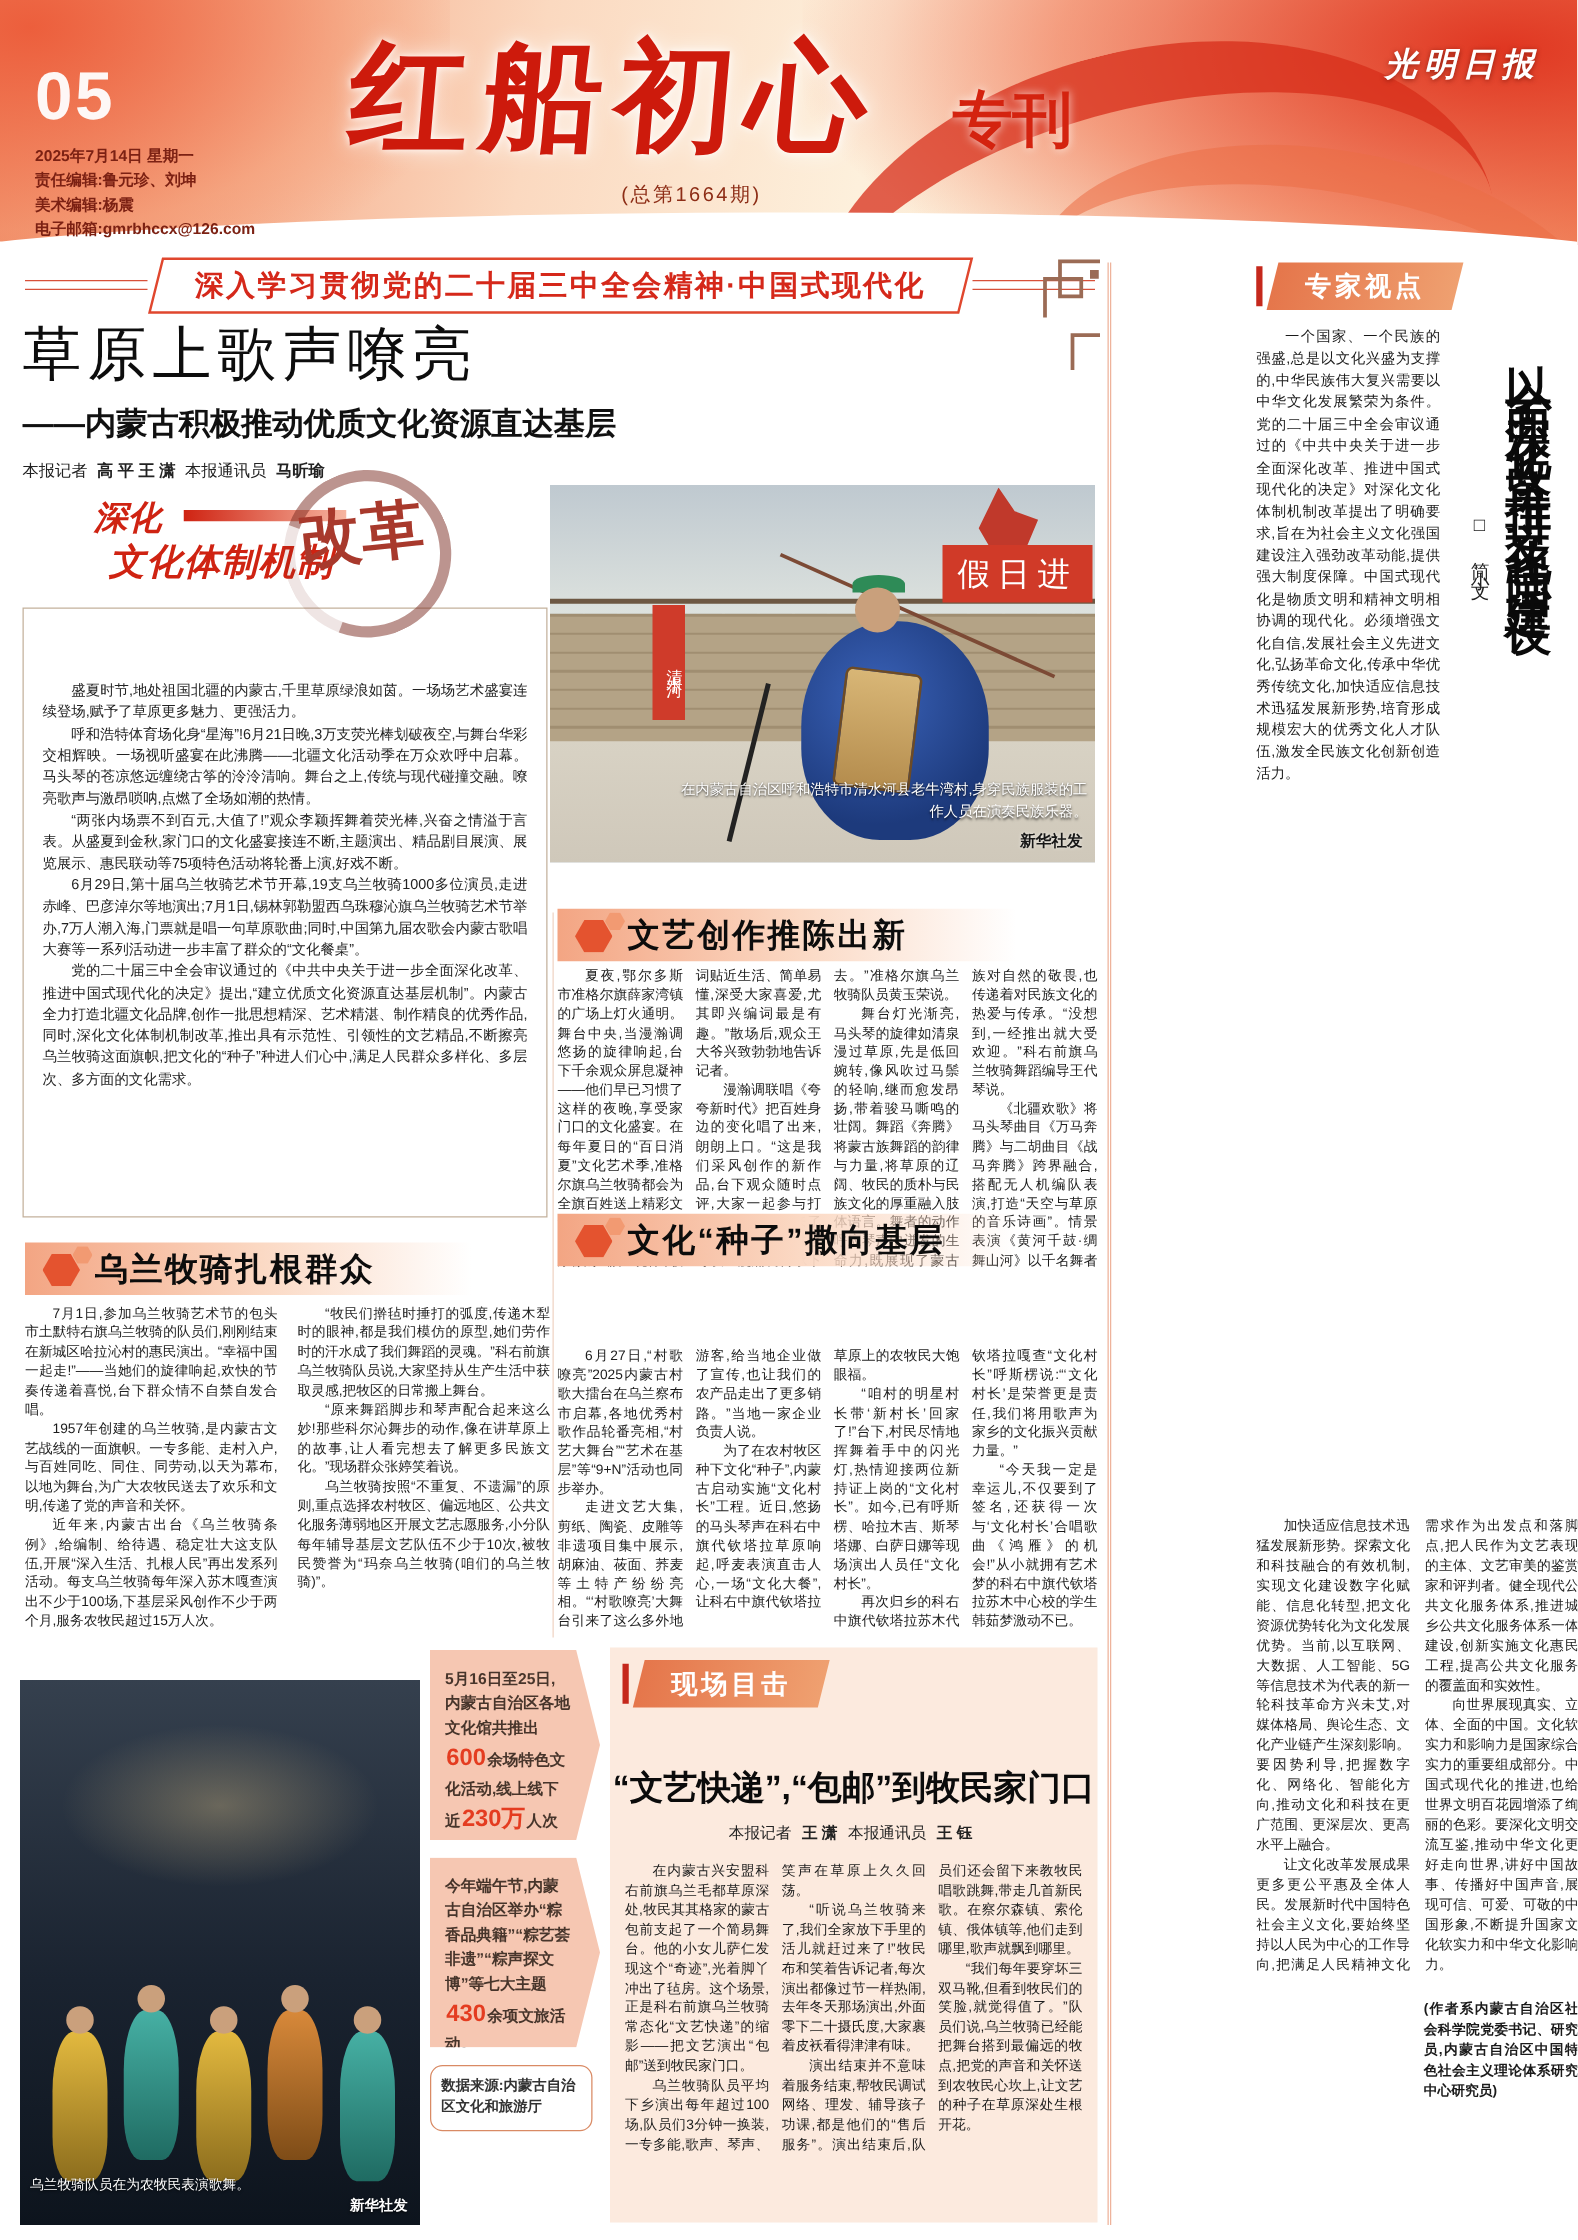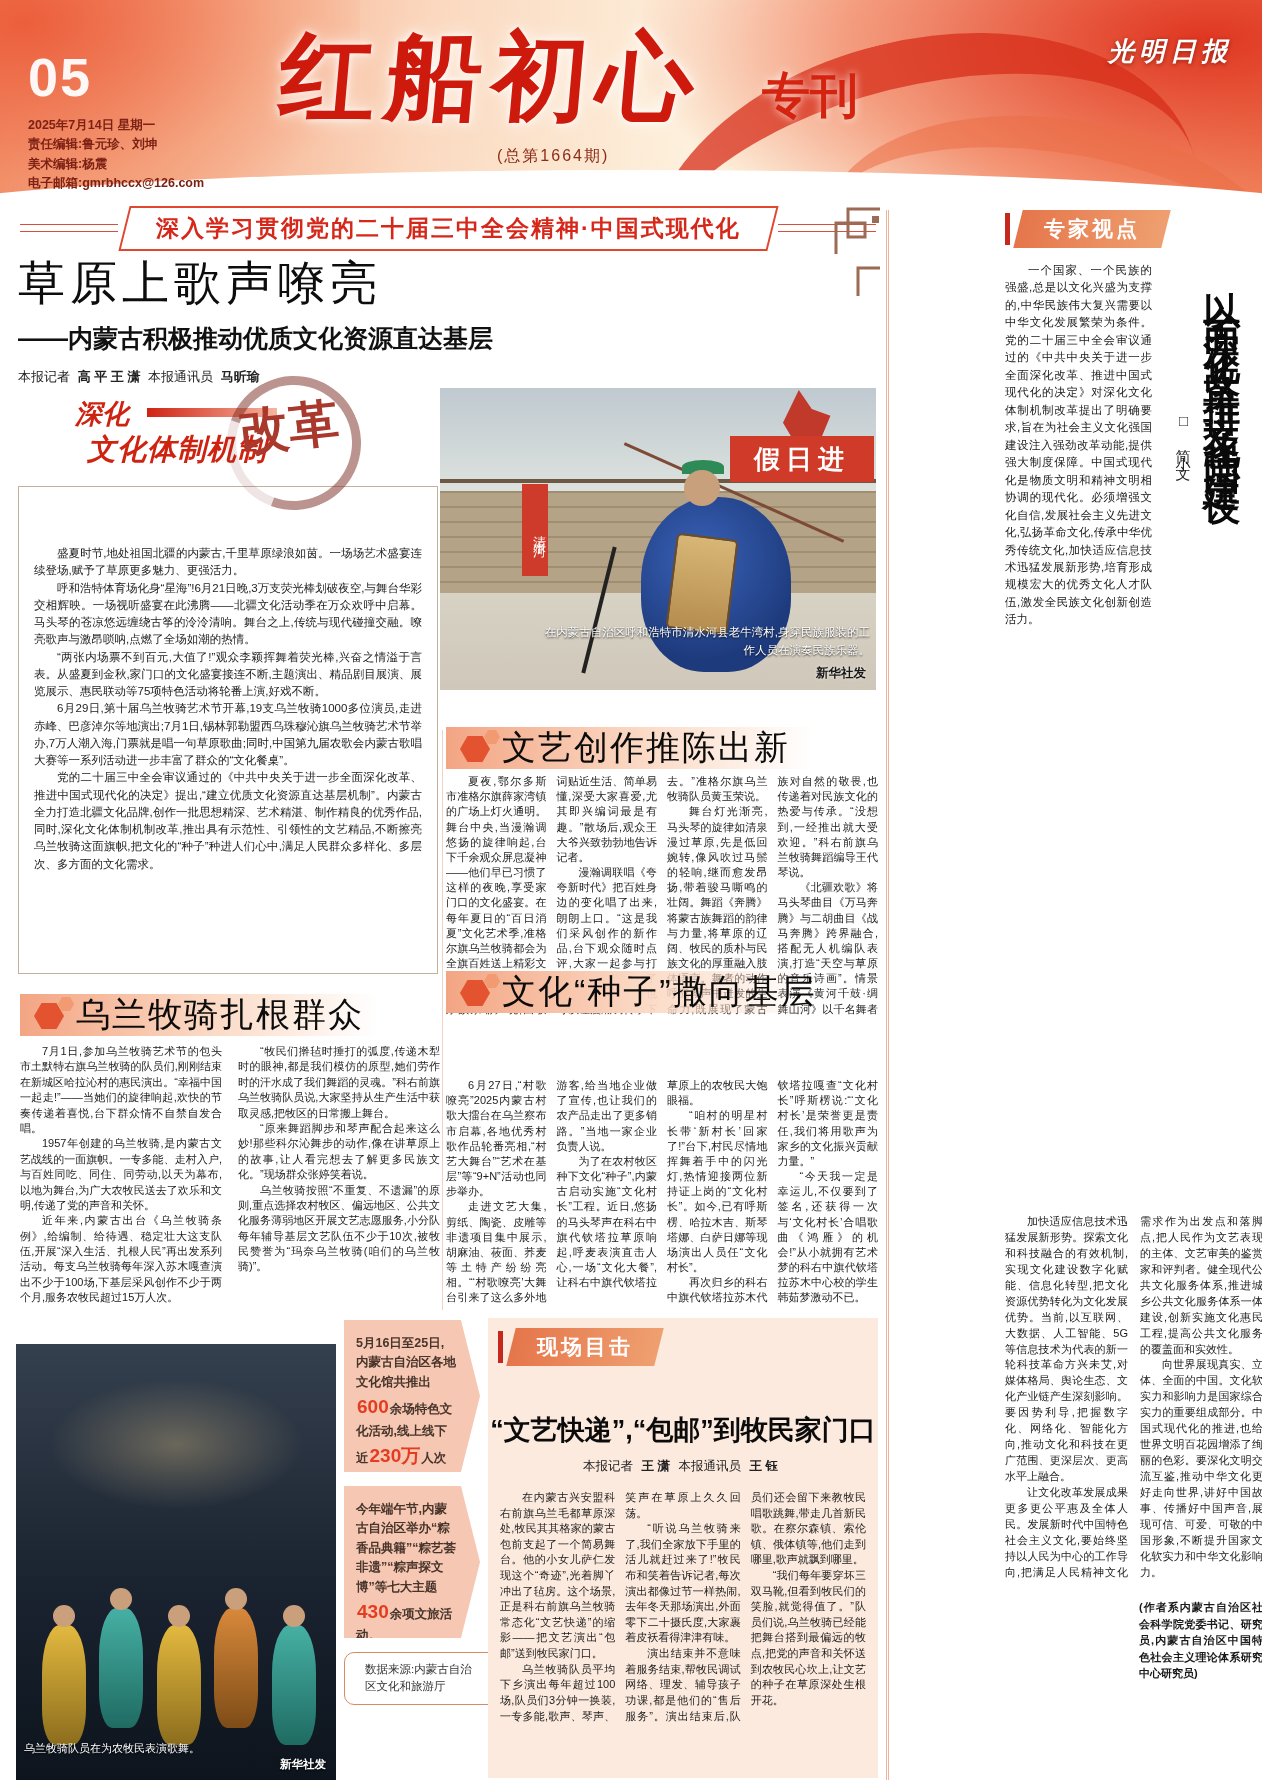--- a/index.html
+++ b/index.html
@@ -55,22 +55,22 @@
   
   .photo1{position:absolute;left:440px;top:388px;width:436px;height:302px;overflow:hidden;background:#cfd6d8;}
   .p1-sky{position:absolute;left:0;top:0;width:100%;height:34%;background:linear-gradient(#bfc9d0,#dde2de);}
   .p1-wall{position:absolute;left:0;top:34%;width:100%;height:40%;
        background:repeating-linear-gradient(0deg,#b4a386 0 13px,#a08e71 13px 15px),
                   repeating-linear-gradient(90deg,rgba(0,0,0,.08) 0 26px,transparent 26px 28px);}
   .p1-ground{position:absolute;left:0;top:68%;width:100%;height:32%;background:linear-gradient(#d8d2c4,#cfc8ba);}
   .p1-rail{position:absolute;left:0;top:30%;width:100%;height:4px;background:#6d5843;}
   .p1-horse{position:absolute;right:34px;top:2px;width:72px;height:86px;background:#c0392b;
        clip-path:polygon(22% 100%,30% 55%,18% 38%,40% 0,58% 22%,84% 30%,70% 58%,86% 100%);}
-  .p1-bannerR{position:absolute;right:2px;top:48px;width:144px;height:46px;background:#d03a28;color:#fff;
-       display:flex;align-items:center;justify-content:center;font-size:26px;font-weight:700;letter-spacing:6px;text-align:center;}
+  .p1-bannerR{position:absolute;right:2px;top:48px;width:120px;height:46px;background:#d03a28;color:#fff;
+       display:flex;align-items:center;justify-content:center;font-size:26px;font-weight:400;letter-spacing:6px;text-align:center;}
   .p1-bannerL{position:absolute;left:82px;top:96px;width:26px;height:92px;background:#cf3b2a;color:#fff;
        writing-mode:vertical-rl;text-align:center;font-size:13px;letter-spacing:5px;padding-top:4px;box-sizing:border-box;}
   .p1-man{position:absolute;left:46%;top:36%;width:150px;height:175px;border-radius:48% 48% 42% 42%;
        background:radial-gradient(circle at 40% 35%,#3a62b8,#1d3a7c 70%);}
   .p1-head{position:absolute;left:56%;top:27%;width:36px;height:36px;border-radius:50%;background:#c9a07c;}
   .p1-hat{position:absolute;left:55.4%;top:24%;width:42px;height:14px;border-radius:50% 50% 0 0;background:#2e8b57;}
   .p1-instr{position:absolute;left:53%;top:49%;width:58px;height:92px;background:linear-gradient(#d8b676,#b58d4e);
        border-radius:6px;transform:rotate(7deg);border:2px solid #6d4b25;}
   .p1-bow{position:absolute;left:40%;top:34%;width:240px;height:3px;background:#7c4a35;transform:rotate(24deg);}
   .p1-mic{position:absolute;left:36%;top:52%;width:4px;height:130px;background:#222;transform:rotate(14deg);}
@@ -89,37 +89,37 @@
   .d4{left:62%;bottom:12%;background:linear-gradient(#d8893a,#7e4c17);}
   .d5{left:80%;background:linear-gradient(#46b0a4,#1f6b62);}
   .dancer::before{content:"";position:absolute;left:11px;top:-20px;width:22px;height:22px;border-radius:50%;background:#caa07c;}
   .p2-cap{position:absolute;left:8px;bottom:24px;width:250px;color:#fff;font-size:11px;line-height:1.5;
        text-shadow:0 1px 2px rgba(0,0,0,.9);margin-top:28px;}
   .p2-credit{position:absolute;right:10px;bottom:8px;font-size:11.5px;font-weight:900;color:#fff;
        text-shadow:0 1px 2px rgba(0,0,0,.9);}
   
   .sech{position:absolute;height:42px;display:flex;align-items:center;padding-left:56px;box-sizing:border-box;
        background:linear-gradient(90deg,#f3a583 0%,#fbd9c4 45%,rgba(255,255,255,0) 85%);}
-  .sech .t{font-size:34px;font-weight:400;letter-spacing:2px;color:#0c0c0c;}
+  .sech .t{font-size:26px;font-weight:700;letter-spacing:2px;color:#0c0c0c;}
   .hex{position:absolute;clip-path:polygon(25% 0%,75% 0%,100% 50%,75% 100%,25% 100%,0% 50%);}
   .hexb{left:14px;top:9px;width:30px;height:26px;background:#e4532f;}
   .hexs{left:38px;top:3px;width:16px;height:14px;background:#f29a72;}
   .body{position:absolute;text-align:justify;overflow:hidden;color:#1c1c1c;}
   .body p{margin:0;text-indent:2em;}
   .bA{left:20px;top:1044px;width:420px;height:296px;column-count:2;column-gap:16px;font-size:11px;line-height:1.4;}
   .bB{left:446px;top:774px;width:432px;height:250px;column-count:4;column-gap:10px;font-size:11px;line-height:1.38;}
   .bC{left:446px;top:1078px;width:432px;height:232px;column-count:4;column-gap:10px;font-size:11px;line-height:1.38;}
   .vline{position:absolute;left:442px;top:730px;width:1px;height:580px;background:#f0d3c4;}
   
   .stats{position:absolute;left:344px;top:1320px;width:136px;}
   .sbox{clip-path:polygon(0 0,86% 0,100% 50%,86% 100%,0 100%);background:#f6c7b2;box-sizing:border-box;
        padding:14px 24px 12px 12px;font-size:12.5px;font-weight:700;color:#47352b;line-height:1.55;height:152px;margin-bottom:14px;}
   .snum{color:#e43c20;font-size:19px;font-weight:900;margin:0 1px;}
-  .ssrc{border:1px solid #d98a64;border-radius:10px;background:#fff;padding:8px 20px;font-size:11.5px;
-       font-weight:400;color:#333;line-height:1.5;width:112px;}
+  .ssrc{border:1px solid #d98a64;border-radius:10px;background:#fff;padding:8px 8px;font-size:11.5px;
+       font-weight:700;color:#333;line-height:1.5;width:112px;}
   
   .tag{display:flex;align-items:center;}
   .tag .bar{width:5px;height:32px;background:#c5281c;margin-right:8px;}
   .tag .box{background:linear-gradient(90deg,#e5764b,#efa070);transform:skewX(-14deg);padding:5px 26px;}
   .tag .box span{display:inline-block;transform:skewX(14deg);color:#fff;font-size:21px;font-weight:900;letter-spacing:3px;}
   
   .scene{position:absolute;left:488px;top:1318px;width:390px;height:460px;background:#fceade;box-sizing:border-box;}
   .scene .tag{position:absolute;left:10px;top:10px;}
   .sc-title{position:absolute;left:0;top:94px;width:100%;text-align:center;font-size:27px;font-weight:900;color:#0b0b0b;}
   .sc-byline{position:absolute;left:0;top:140px;width:100%;text-align:center;font-size:12.5px;color:#222;}

